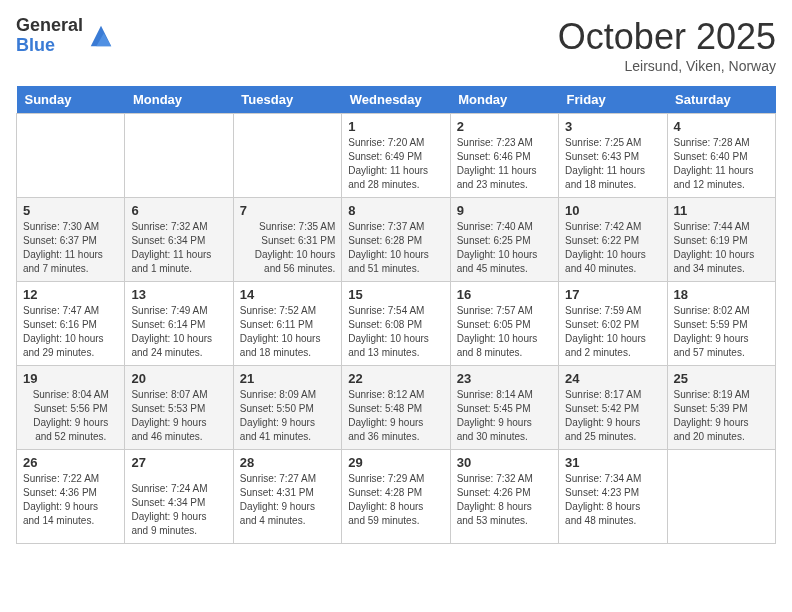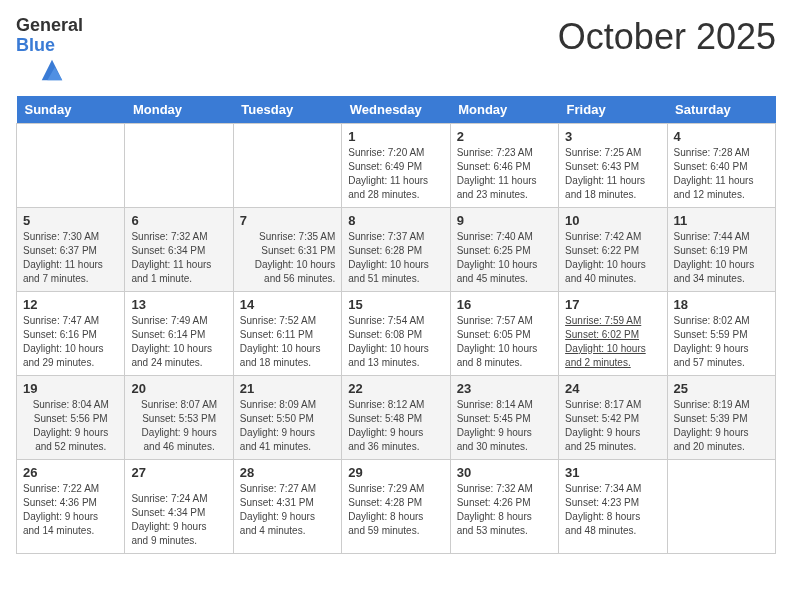--- a/index.html
+++ b/index.html
@@ -12,21 +12,20 @@
     }
     .header {
       display: flex;
       justify-content: space-between;
       align-items: flex-start;
       margin-bottom: 12px;
     }
     .logo {
       display: flex;
       align-items: center;
-      flex-direction: column;
     }
     .logo-text {
       display: flex;
       flex-direction: column;
       line-height: 1.1;
     }
     .logo-general {
       font-size: 18px;
       font-weight: bold;
       color: #333;
@@ -107,20 +106,21 @@
       <span class="logo-general">General</span>
       <span class="logo-blue">Blue</span>
     </div>
     <svg class="logo-icon" viewBox="0 0 30 30">
       <polygon points="4,26 15,4 26,26" fill="#3a7bd5"></polygon>
       <polygon points="10,26 18,12 26,26" fill="#5a9ae8" opacity="0.7"></polygon>
     </svg>
   </div>
   <div class="title-block">
     <div class="month-title">October 2025</div>
+    <div class="location">Leirsund, Viken, Norway</div>
   </div>
 </div>
 
 <table>
   <thead>
     <tr>
     <th>Sunday</th>
         <th>Monday</th>
         <th>Tuesday</th>
         <th>Wednesday</th>
@@ -245,21 +245,21 @@
         </td>
         <td>
           <span class="day-num">16</span>
           <div class="day-info" style="white-space: pre-line;">Sunrise: 7:57 AM
 Sunset: 6:05 PM
 Daylight: 10 hours
 and 8 minutes.</div>
         </td>
         <td>
           <span class="day-num">17</span>
-          <div class="day-info" style="white-space: pre-line; text-decoration: underline;">Sunrise: 7:59 AM
+          <div class="day-info" style="white-space: pre-line;">Sunrise: 7:59 AM
 Sunset: 6:02 PM
 Daylight: 10 hours
 and 2 minutes.</div>
         </td>
         <td>
           <span class="day-num">18</span>
           <div class="day-info" style="white-space: pre-line;">Sunrise: 8:02 AM
 Sunset: 5:59 PM
 Daylight: 9 hours
 and 57 minutes.</div>
@@ -268,21 +268,21 @@
       <tr>
         <td>
           <span class="day-num">19</span>
           <div class="day-info" style="white-space: pre-line; text-align: center;">Sunrise: 8:04 AM
 Sunset: 5:56 PM
 Daylight: 9 hours
 and 52 minutes.</div>
         </td>
         <td>
           <span class="day-num">20</span>
-          <div class="day-info" style="white-space: pre-line; text-align: center;">Sunrise: 8:07 AM
+          <div class="day-info" style="white-space: pre-line;">Sunrise: 8:07 AM
 Sunset: 5:53 PM
 Daylight: 9 hours
 and 46 minutes.</div>
         </td>
         <td>
           <span class="day-num">21</span>
           <div class="day-info" style="white-space: pre-line;">Sunrise: 8:09 AM
 Sunset: 5:50 PM
 Daylight: 9 hours
 and 41 minutes.</div>

